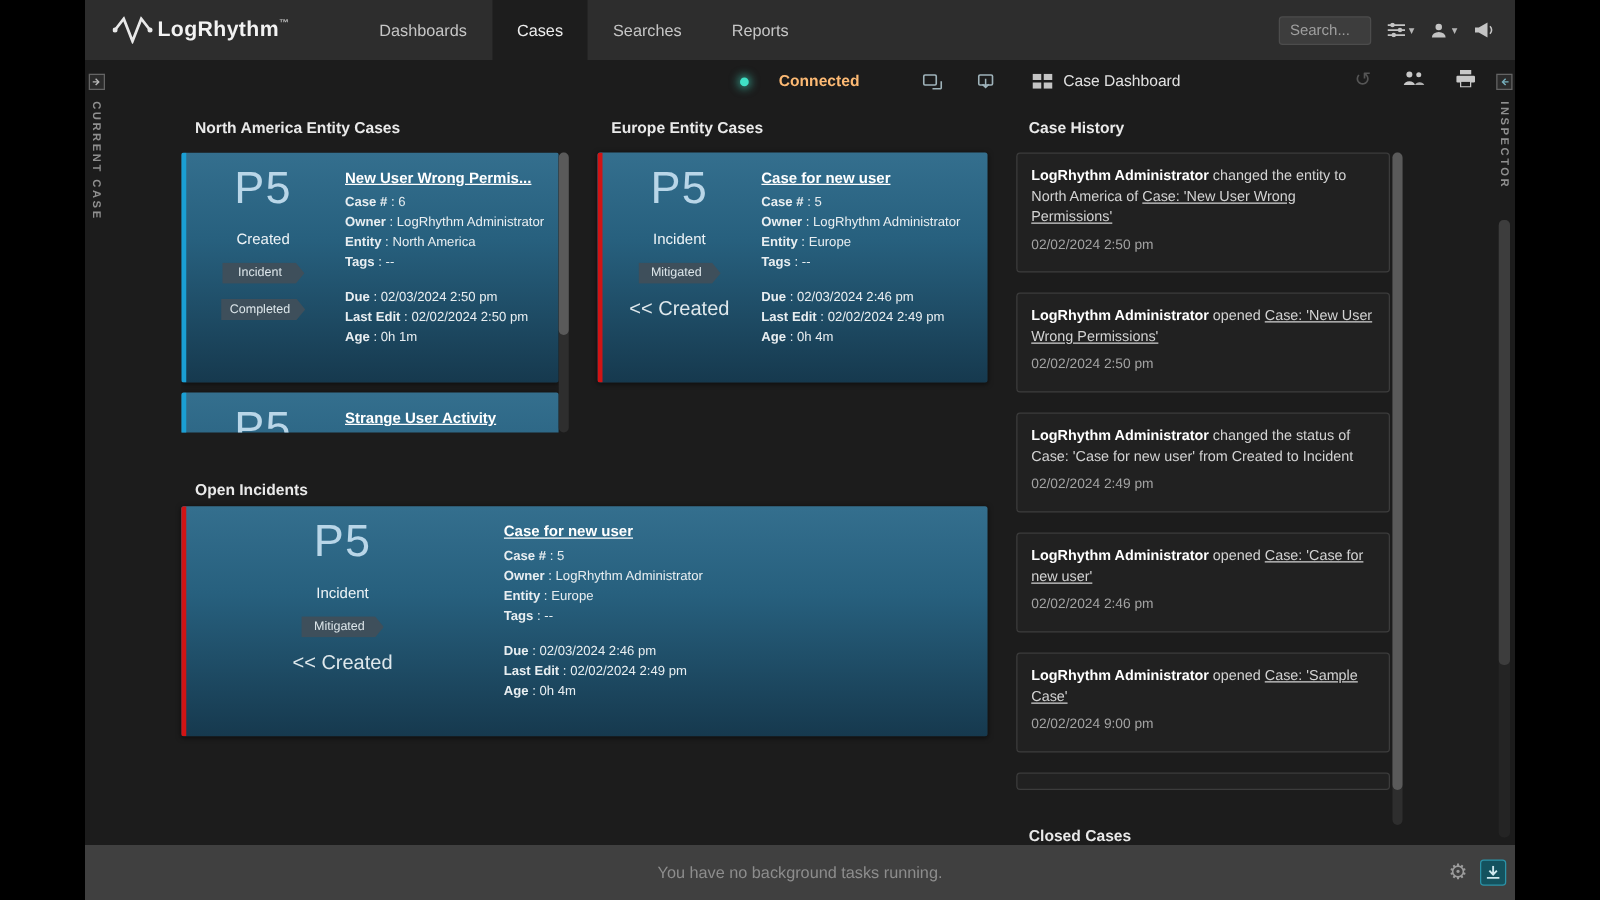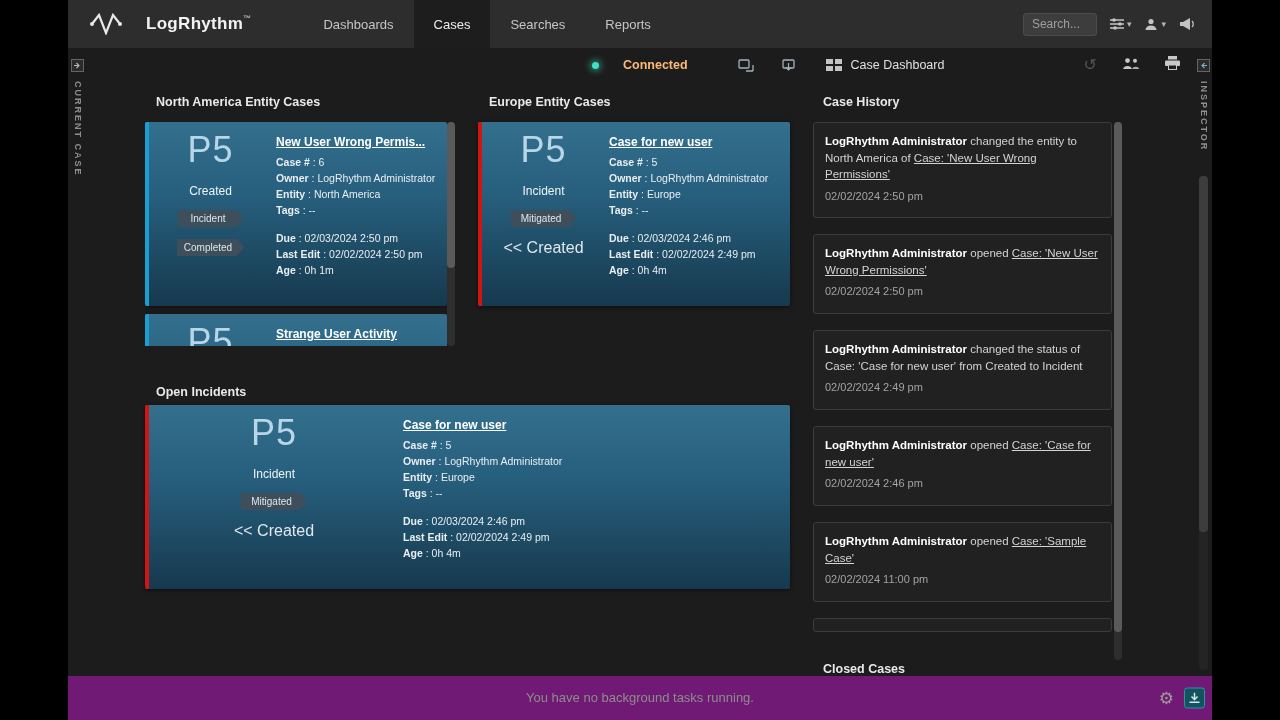--- a/index.html
+++ b/index.html
@@ -3,21 +3,21 @@
 <meta charset="utf-8">
 <style>
   * { margin:0; padding:0; box-sizing:border-box; }
   html,body { width:1280px; height:720px; overflow:hidden; background:#000;
     font-family:"Liberation Sans", sans-serif; }
   .stage { position:relative; width:1280px; height:720px; background:#000; }
   .frame { position:absolute; left:68px; top:0; width:1144px; height:720px; background:#1c1c1c; overflow:hidden; }
 
   
   .topnav { position:absolute; top:0; left:0; right:0; height:48px; background:#2d2d2d; display:flex; align-items:stretch; }
-  .brand { display:flex; align-items:center; gap:22px; padding:0 52px 0 22px; }
+  .brand { display:flex; align-items:center; gap:2px; padding:0 52px 0 22px; }
   .brand-name { font-size:17px; font-weight:bold; color:#f2f2f2; letter-spacing:.3px; }
   .tm { font-size:8px; color:#bdbdbd; vertical-align:top; }
   .tabs { display:flex; align-items:stretch; }
   .tab { display:flex; align-items:center; padding:0 20px; font-size:13px; color:#c6c6c6; cursor:pointer; }
   .tab.active { background:#1d1d1d; color:#ececec; }
   .nav-right { margin-left:auto; display:flex; align-items:center; gap:13px; padding-right:16px; }
   .search-input { width:74px; height:23px; background:#3d3d3d; border:1px solid #4c4c4c; border-radius:3px;
     color:#cfcfcf; font-size:12px; padding:0 8px; font-family:"Liberation Sans", sans-serif; }
   .search-input::placeholder { color:#9f9f9f; }
   .icon-grp { display:flex; align-items:center; gap:3px; }
@@ -81,21 +81,21 @@
   .hcard { background:#212121; border:1px solid #3c3c3c; border-radius:3px; padding:10px 11px;
     margin-bottom:16px; cursor:pointer; }
   .hcard.h96 { min-height:96px; } .hcard.h80 { min-height:80px; }
   .hcard.sliver { height:14px; min-height:14px; padding:0; }
   .htext { font-size:11.5px; color:#d3d3d3; line-height:1.45; }
   .htext b { color:#fff; }
   .hlink { text-decoration:underline; cursor:pointer; }
   .htime { margin-top:7px; font-size:11px; color:#a3a3a3; }
 
   
-  .statusbar { position:absolute; left:0; right:0; bottom:0; height:44px; background:#701a75; }
+  .statusbar { position:absolute; left:0; right:0; bottom:0; height:44px; background:#404040; }
   .sb-msg { text-align:center; line-height:44px; font-size:13px; color:#8d8d8d; }
   .sb-icons { position:absolute; right:7px; top:50%; transform:translateY(-50%); display:flex; align-items:center; gap:10px; }
   .gear { font-size:17px; color:#9c9c9c; cursor:pointer; line-height:1; }
   .dl-btn { width:21px; height:21px; background:#14525e; border:1px solid #2b93a8; border-radius:3px;
     display:grid; place-items:center; cursor:pointer; }
 </style>
 </head>
 <body>
 
 <div class="stage">
@@ -322,21 +322,21 @@
           <div class="hcard h80">
             <div class="htext"><b>LogRhythm Administrator</b><span> changed the status of Case: 'Case for new user' from Created to Incident</span><span class="hlink"></span></div>
             <div class="htime">02/02/2024 2:49 pm</div>
           </div>
           <div class="hcard h80">
             <div class="htext"><b>LogRhythm Administrator</b><span> opened </span><span class="hlink">Case: 'Case for new user'</span></div>
             <div class="htime">02/02/2024 2:46 pm</div>
           </div>
           <div class="hcard h80">
             <div class="htext"><b>LogRhythm Administrator</b><span> opened </span><span class="hlink">Case: 'Sample Case'</span></div>
-            <div class="htime">02/02/2024 11:00 pm</div>
+            <div class="htime">02/02/2024 9:00 pm</div>
           </div>
           <div class="hcard sliver"></div>
         </div>
         <div class="vscroll" style="left:1027px; top:40px; height:538px;">
           <div class="vthumb" style="height:510px;"></div>
         </div>
 
       </div>
     </div>
 

